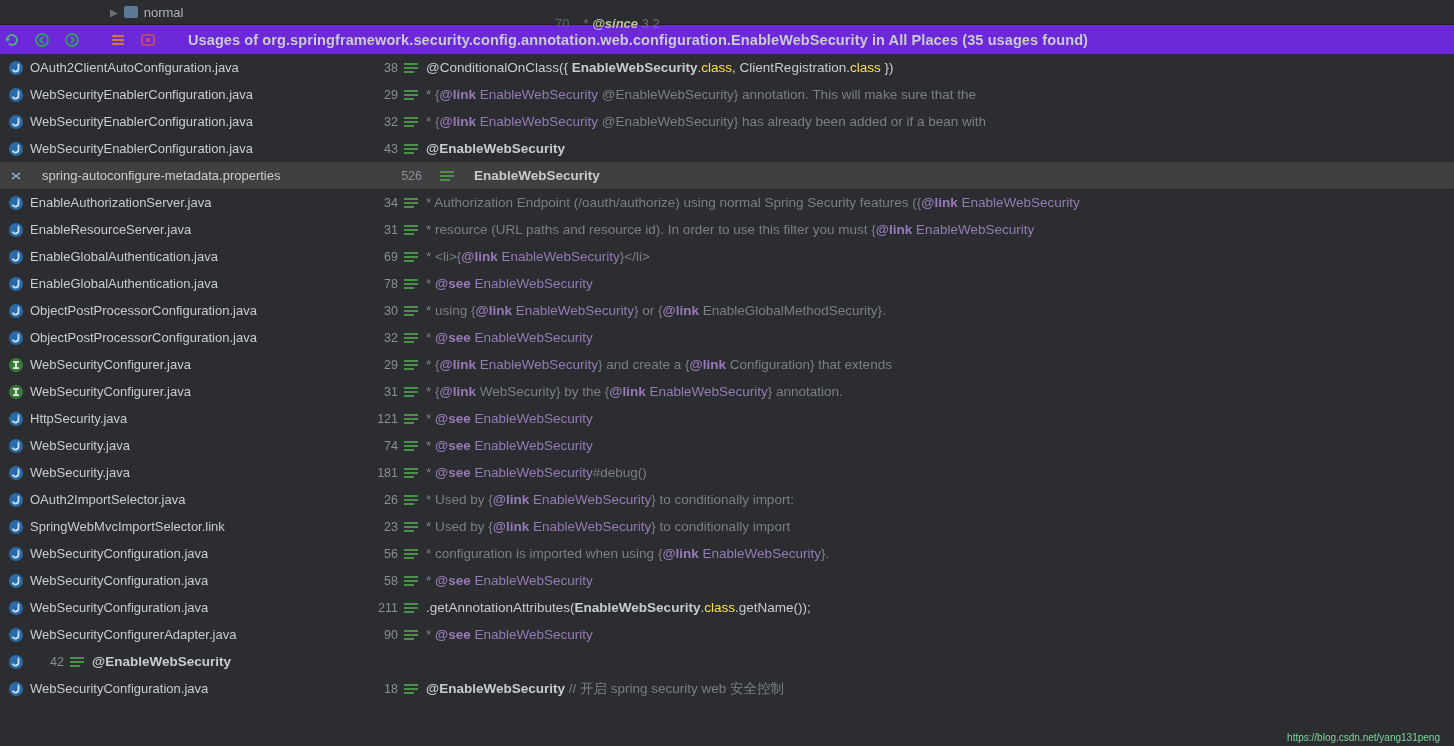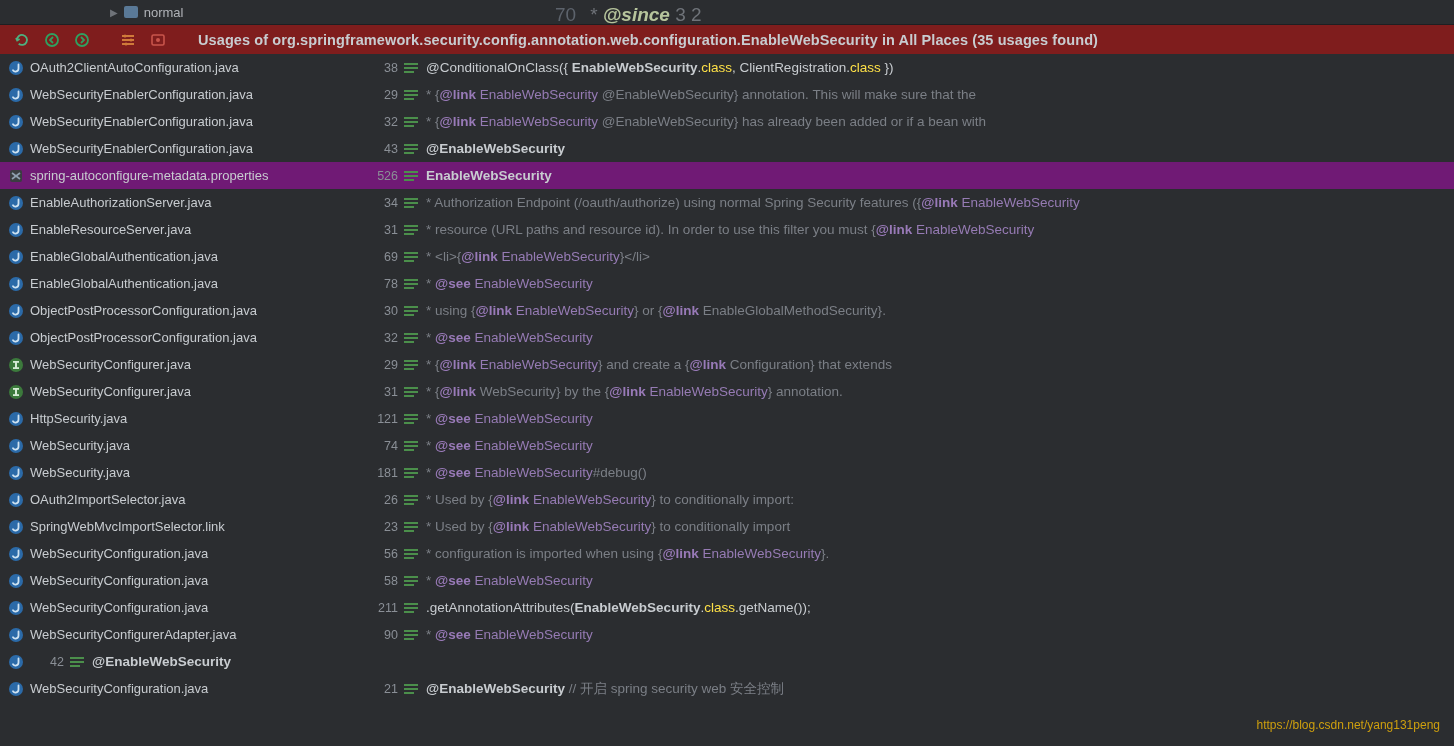--- a/index.html
+++ b/index.html
@@ -1,44 +1,44 @@
 <!DOCTYPE html>
 <html><head>
 <meta charset="utf-8">
 <style>
   * { margin:0; padding:0; box-sizing:border-box; }
   html,body { width:1454px; height:746px; background:#2b2d30; font-family:"Segoe UI",Arial,sans-serif; font-size:13px; color:#bcbec4; overflow:hidden; }
   .top-strip { height:24px; display:flex; align-items:center; padding-left:110px; background:#2b2d30; }
   .tree-item { display:flex; align-items:center; gap:6px; color:#b0b3b8; font-size:13px;}
   .tree-chev { color:#6f7379; font-size:10px;}
   .tree-fold { width:14px; height:12px; background:#5a7997; border-radius:2px;}
-  .editor-hint { position:absolute; left:555px; top:4px; display:flex; align-items:center; gap:14px; font-size:19px;}
+  .editor-hint { position:absolute; left:555px; top:16px; display:flex; align-items:center; gap:14px; font-size:13px;}
   .editor-hint .ln { color:#5d636c; }
   .editor-hint .star { color:#6f7379;}
   .editor-hint .tag { color:#b6c49c; font-style:italic; font-weight:bold;}
   .editor-hint .txt { color:#6f7379;}
-  .toolbar { height:30px; display:flex; align-items:center; gap:10px; padding-left:12px; border-top:1px solid #1e1f22; background:#7f1d1d;}
+  .toolbar { height:30px; display:flex; align-items:center; gap:10px; padding-left:2px; border-top:1px solid #1e1f22; background:#6d28d9;}
   .tool-btn { width:20px; height:20px; display:flex; align-items:center; justify-content:center; cursor:pointer; }
   .ico { width:16px; height:16px; }
   .title { color:#c8ccd0; font-size:14.5px; font-weight:600; letter-spacing:0.1px; white-space:nowrap; overflow:hidden;}
   .results { height:calc(746px - 24px - 30px); overflow:hidden; }
   .row { height:27px; display:flex; align-items:center; padding-left:8px; cursor:pointer; white-space:nowrap;}
-  .row.sel { background:#701a75; }
+  .row.sel { background:#404040;gap:12px; }
   .file-ico { width:16px; height:16px; margin-right:6px; flex-shrink:0;}
   .file-name { color:#c8ccd0; font-size:13px; width:334px; overflow:hidden; text-overflow:ellipsis;}
   .line-no { width:34px; text-align:right; color:#8a8f96; font-size:12.5px; margin-right:6px;}
   .kind-ico { width:14px; height:12px; margin-right:8px; flex-shrink:0;}
   .code { font-size:13.5px; white-space:pre;}
   .c-dim { color:#7b7f86; }
   .c-plain { color:#c8ccd0; }
   .c-bold { color:#c8ccd0; font-weight:700;}
   .c-link { color:#997ab8; font-weight:600;}
   .c-type { color:#967bb4;}
   .c-key { color:#fde047;}
-  .watermark { position:absolute; right:14px; bottom:14px; color:#eab308; font-size:12px; opacity:.85;}
+  .watermark { position:absolute; right:14px; bottom:3px; color:#86efac; font-size:10px; opacity:.85;}
 </style>
 </head>
 <body>
 
 <div class="top-strip">
   <div class="tree-item">
     <span class="tree-chev">▶</span>
     <span class="tree-fold"></span>
     <span>normal</span>
   </div>
@@ -418,21 +418,21 @@
           <rect x="0" y="9" width="10" height="2" fill="#4b8f4b"></rect>
         </svg></span>
       <span class="code"><span class="c-bold">@</span><span class="c-bold">EnableWebSecurity</span></span>
     </div>
     <div class="row">
       <span class="file-ico"><svg viewBox="0 0 16 16">
           <circle cx="8" cy="8" r="7" fill="#2b6aa8"></circle>
           <path d="M5 10.2a3 3 0 0 0 5.5-1.7V4.5" fill="none" stroke="#cfe3f2" stroke-width="1.8" stroke-linecap="round"></path>
         </svg></span>
       <span class="file-name">WebSecurityConfiguration.java</span>
-      <span class="line-no">21</span>
+      <span class="line-no">18</span>
       <span class="kind-ico"><svg viewBox="0 0 14 12">
           <rect x="0" y="1" width="14" height="2" fill="#4b8f4b"></rect>
           <rect x="0" y="5" width="14" height="2" fill="#4b8f4b"></rect>
           <rect x="0" y="9" width="10" height="2" fill="#4b8f4b"></rect>
         </svg></span>
       <span class="code"><span class="c-bold">@</span><span class="c-bold">EnableWebSecurity</span><span class="c-dim"> // 开启 spring security web 安全控制</span></span>
     </div>
   </div>
 
 <div class="watermark">https://blog.csdn.net/yang131peng</div>

